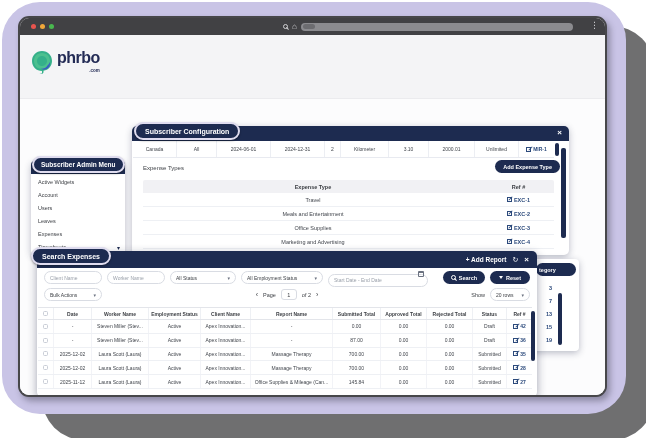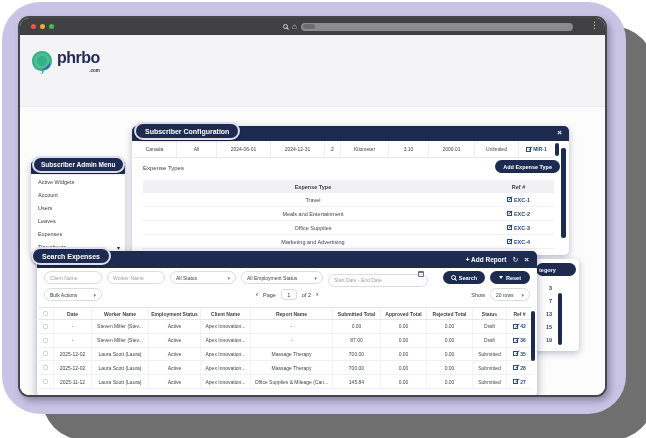--- a/index.html
+++ b/index.html
@@ -20,21 +20,21 @@
   .dots { display:flex; margin-left:7px; }
   .addr { position:absolute; left:263px; top:0; height:17px; display:flex; align-items:center; gap:4px; }
   .mag { width:5px; height:5px; border:1px solid #cfcfd2; border-radius:50%; position:relative; display:inline-block; }
   .mag::after { content:''; position:absolute; width:3px; height:1px; background:#cfcfd2; transform:rotate(45deg); bottom:-1px; right:-2px; }
   .home-g { color:#cfcfd2; font-size:8px; line-height:1; }
   .urlpill { width:272px; height:8px; background:#8b8b8f; border-radius:4px; position:relative; }
   .fav { position:absolute; left:2px; top:1.5px; width:12px; height:5px; background:#6c6c70; border-radius:2.5px; }
   .kebab { position:absolute; right:6px; top:2px; color:#cfcfd2; font-size:9px; }
 
   .appbody { position:absolute; left:0; top:17px; right:0; bottom:0; background:#fcfcfd; }
-  .apphead { position:absolute; left:0; top:0; right:0; height:72px; background:#f4f4f6; border-bottom:1px solid #ebebee; }
+  .apphead { position:absolute; left:0; top:0; right:0; height:64px; background:#f4f4f6; border-bottom:1px solid #ebebee; }
   .logo { position:absolute; left:9px; top:14px; display:flex; align-items:flex-start; }
   .logo-txt { margin-left:2px; }
   .logo-name { font-size:16px; font-weight:bold; color:#232b55; letter-spacing:-0.5px; line-height:14px; }
   .logo-tld { font-size:4.5px; font-weight:bold; color:#232b55; text-align:right; display:block; margin-top:1px; }
 
   
   .panel { background:#fff; border-radius:5px; box-shadow:0 2px 7px rgba(30,35,70,.3); }
   .phead { position:absolute; left:0; top:0; right:0; background:#1d2b50; border-radius:5px 5px 0 0; }
   .badge { position:absolute; background:#1d2b50; color:#fff; font-weight:bold; border-radius:10px;
            border:2px solid #dfdcef; box-shadow:0 1px 2px rgba(0,0,0,.35); display:flex; align-items:center;

